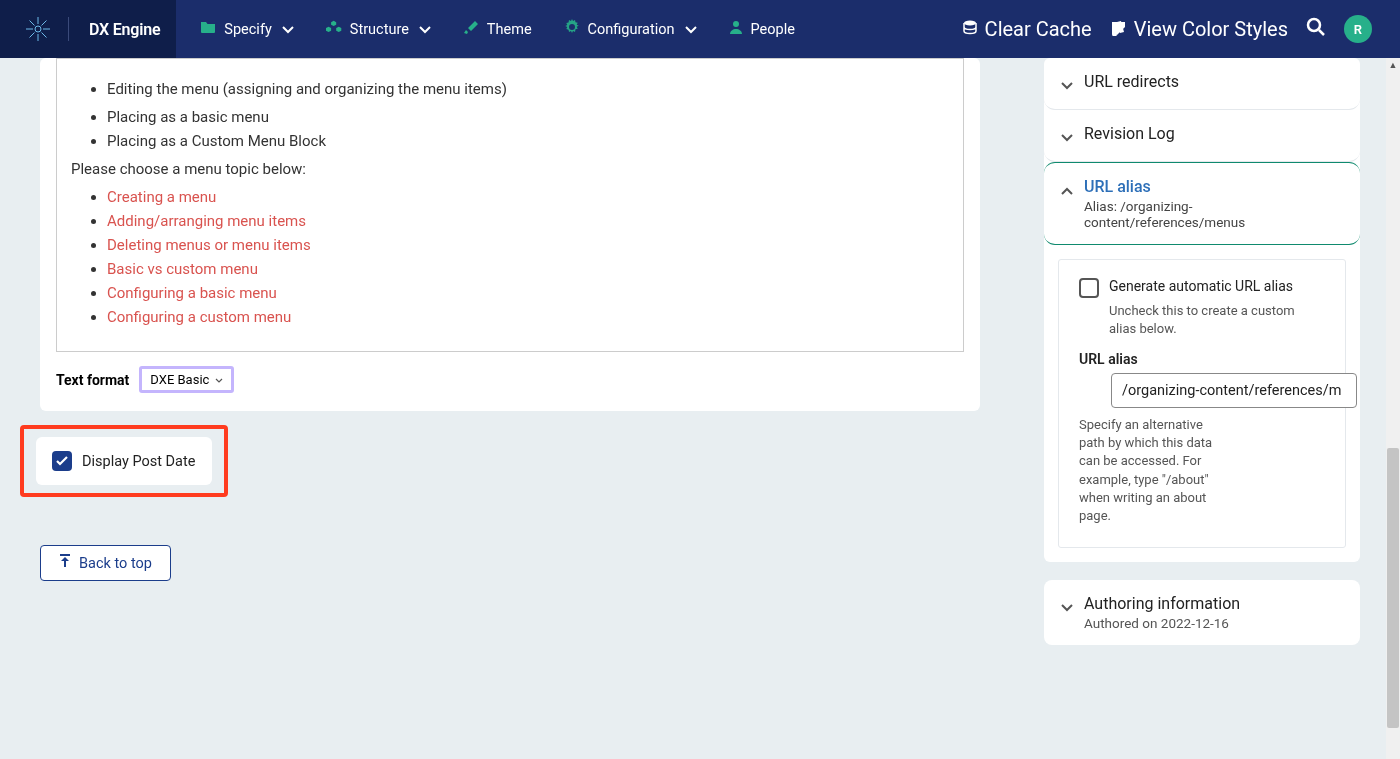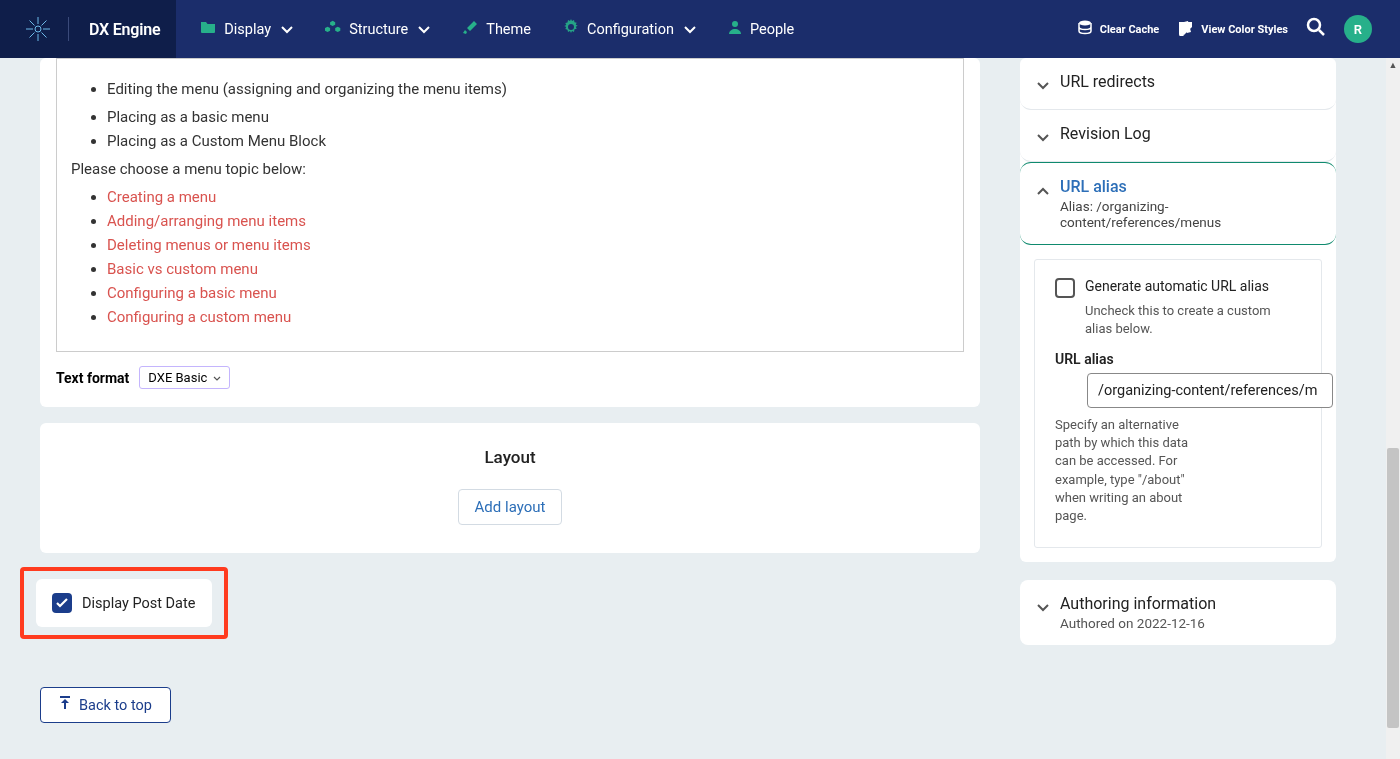--- a/index.html
+++ b/index.html
@@ -6,34 +6,34 @@
 body { background:#e8eef1; width:1400px; height:759px; overflow:hidden; position:relative; }
 .navbar { background:#1b2d6b; height:58px; display:flex; align-items:center; color:#fff;text-align:center; }
 .logo-area { background:#0f1e4a; height:58px; display:flex; align-items:center; padding:0 16px 0 24px; gap:12px; }
 .logo-icon svg { display:block; }
 .logo-text { font-weight:600; font-size:16px; letter-spacing:-0.2px; }
 .divider { width:1px; height:24px; background:#3a4a7a; margin:0 8px 0 4px; }
 .nav-items { display:flex; align-items:center; gap:0; margin-left:8px; }
 .nav-item { display:flex; align-items:center; gap:8px; padding:0 16px; height:58px; cursor:pointer; font-size:14.5px; }
 .nav-item .chev { margin-left:2px; }
 .nav-right { margin-left:auto; display:flex; align-items:center; gap:18px; padding-right:28px; }
-.nav-action { display:flex; align-items:center; gap:8px; font-size:11px; cursor:pointer;font-weight:bold; }
+.nav-action { display:flex; align-items:center; gap:8px; font-size:20px; cursor:pointer; }
 .search-icon { cursor:pointer; }
 .avatar { width:28px; height:28px; border-radius:50%; background:#27b08a; display:flex; align-items:center; justify-content:center; font-size:13px; font-weight:600; color:#fff; }
-.content-wrap { display:flex; gap:40px; padding:0 40px 36px 40px; height:701px; overflow:hidden; }
+.content-wrap { display:flex; gap:40px; padding:0 40px 36px 40px; height:701px; overflow:hidden;justify-content:space-between; }
 .main-col { flex:1; max-width:940px; }
 .card { background:#fff; border-radius:6px; padding:0; }
 .editor-card { padding:0 0 18px 0; }
 .editor-box { border:1px solid #ccc; margin:0 16px; padding:14px 14px 18px 14px; font-size:15px; color:#333; line-height:1.6; }
 .editor-box ul { padding-left:36px; margin:4px 0; }
 .editor-box p { margin:4px 0; }
 .editor-box a { color:#d9534f; text-decoration:none; }
 .textformat { display:flex; align-items:center; gap:10px; padding:14px 16px 0 16px; font-size:14px; }
 .textformat-label { font-weight:700; }
-.select-box { border:1px solid #c4b5fd; border-radius:3px; padding:3px 8px; font-size:13px; display:flex; align-items:center; gap:6px; cursor:pointer; background:#fff; }
+.select-box { border:3px solid #c4b5fd; border-radius:3px; padding:3px 8px; font-size:13px; display:flex; align-items:center; gap:6px; cursor:pointer; background:#fff; }
 .layout-card { margin-top:16px; padding:24px 0 28px 0; text-align:center; }
 .layout-title { font-size:17px; font-weight:500; color:#222; }
 .add-layout { display:inline-block; margin-top:22px; border:1px solid #d3dbe3; border-radius:4px; padding:8px 16px; color:#2d6fb8; font-size:15px; cursor:pointer; }
 .highlight-box { border:4px solid #ff3b1f; border-radius:4px; margin-top:14px; margin-left:-20px; padding:8px 12px 8px 12px; width:208px; }
 .postdate-card { background:#fff; border-radius:6px; padding:14px 16px; display:flex; align-items:center; gap:10px; }
 .checkbox { width:20px; height:20px; border-radius:4px; background:#1b3d8b; display:flex; align-items:center; justify-content:center; }
 .checkbox.empty { background:#fff; border:2px solid #555; }
 .postdate-label { font-size:14.5px; color:#222; }
 .backtop { margin-top:48px; display:inline-flex; align-items:center; gap:8px; border:1.5px solid #1b3d8b; border-radius:4px; padding:8px 18px; color:#1b3d8b; font-size:14.5px; font-weight:400; cursor:pointer; background:#fff; }
 .side-col { width:316px; padding-top:0; }
@@ -82,21 +82,21 @@
         </svg>
     </span>
     <span class="divider"></span>
     <span class="logo-text">DX Engine</span>
   </div>
   <div class="nav-items">
     <div class="nav-item">
       <span class="icon-green"><svg width="16" height="14" viewBox="0 0 16 14" fill="currentColor">
             <path d="M1 2h5l1.5 2H15v8a1 1 0 0 1-1 1H2a1 1 0 0 1-1-1V2z"></path>
           </svg></span>
-      <span>Display</span>
+      <span>Specify</span>
       <span class="chev"><svg width="12" height="8" viewBox="0 0 12 8" fill="#fff">
             <path d="M1 1l5 5 5-5" stroke="#fff" stroke-width="2" fill="none"></path>
           </svg></span>
     </div>
     <div class="nav-item">
       <span class="icon-green"><svg width="16" height="14" viewBox="0 0 16 14" fill="currentColor">
             <path d="M8 0l3 1.5v3L8 6 5 4.5v-3L8 0zM2 7l3 1.5v3L2 13l-3-1.5v-3L2 7zm12 0l3 1.5v3L14 13l-3-1.5v-3L14 7z" transform="scale(0.85) translate(1,1)"></path>
           </svg></span>
       <span>Structure</span>
       <span class="chev"><svg width="12" height="8" viewBox="0 0 12 8">
@@ -175,24 +175,20 @@
         <span class="textformat-label">Text format</span>
         <div class="select-box">
           <span>DXE Basic</span>
           <span><svg width="8" height="6" viewBox="0 0 8 6">
                 <path d="M1 1l3 3 3-3" stroke="#555" stroke-width="1.2" fill="none"></path>
               </svg></span>
         </div>
       </div>
     </div>
 
-    <div class="card layout-card">
-      <div class="layout-title">Layout</div>
-      <div class="add-layout">Add layout</div>
-    </div>
 
     <div class="highlight-box">
       <div class="postdate-card">
         <div class="checkbox">
           <svg width="12" height="10" viewBox="0 0 12 10">
               <path d="M1 5l3 3 7-7" stroke="#fff" stroke-width="2.2" fill="none"></path>
             </svg>
         </div>
         <span class="postdate-label">Display Post Date</span>
       </div>

